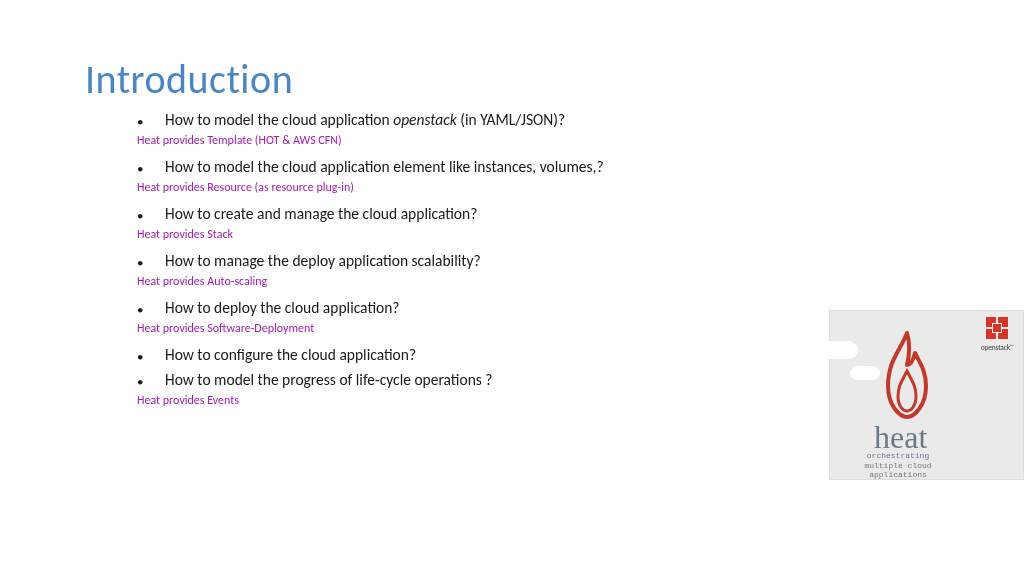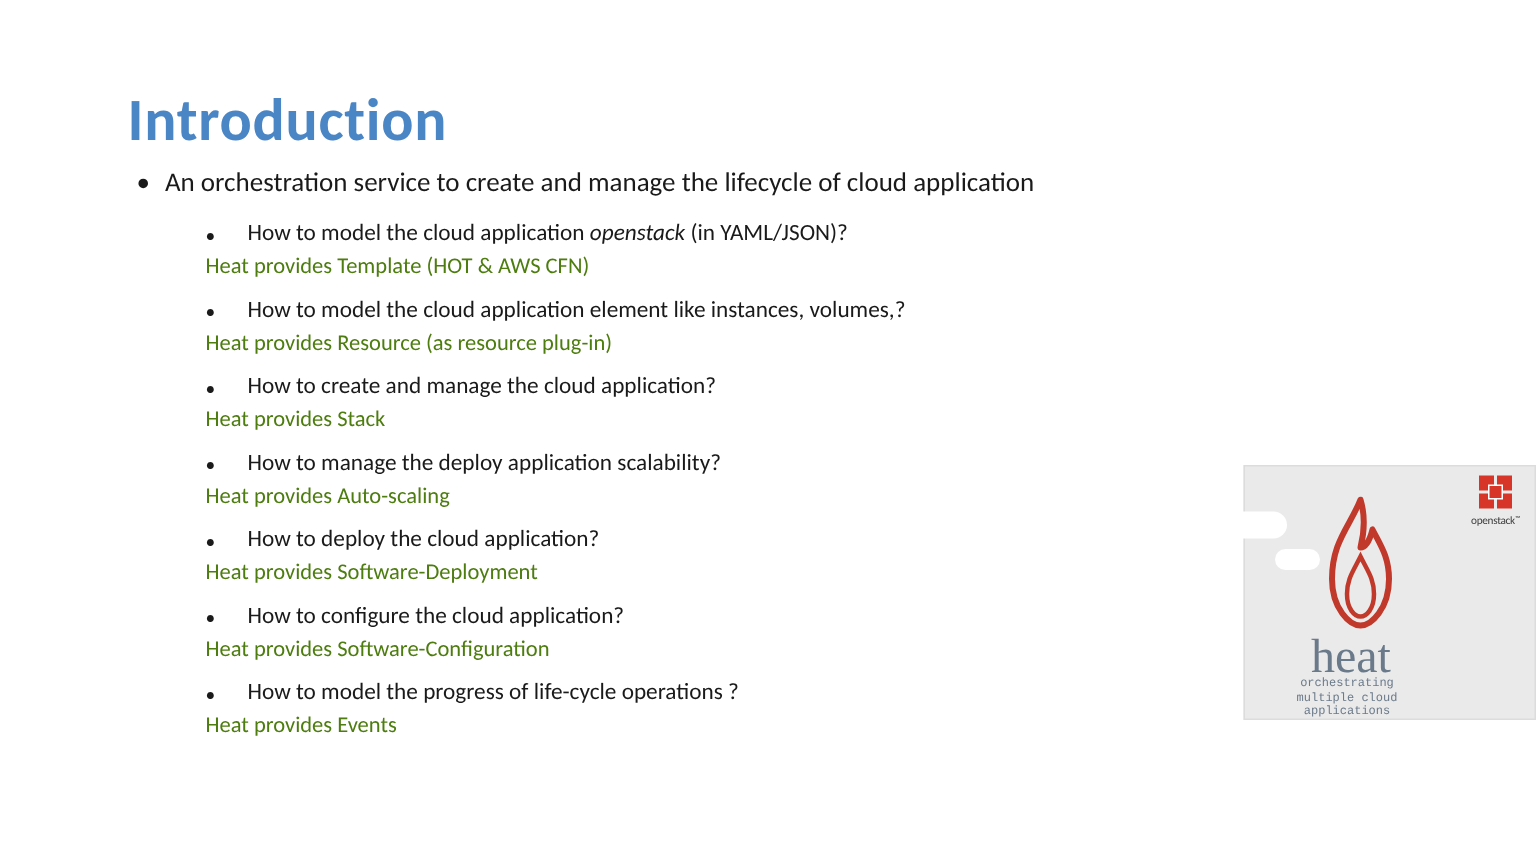--- a/index.html
+++ b/index.html
@@ -9,21 +9,21 @@
     background: #ffffff;
     font-family: "Segoe UI", Calibri, Arial, sans-serif;
     position: relative;
     overflow: hidden;
   }
   .slide {
     padding: 55px 85px 30px 85px;
   }
   .title {
     font-size: 40px;
-    font-weight: 700;
+    font-weight: 400;
     color: #4a86c5;
     margin-bottom: 6px;
     letter-spacing: 0.5px;
   }
   .top-bullet {
     font-size: 18px;
     color: #1a1a1a;
     margin-left: 6px;
     margin-bottom: 14px;
   }
@@ -47,22 +47,22 @@
     display: inline-block;
     width: 28px;
     font-size: 13px;
     line-height: 1;
     position: relative;
     top: 1px;
   }
   .sub-bullet .txt { flex: 1; }
   .sub-bullet em { font-style: italic; }
   .answer {
-    font-size: 15px;
-    color: #4d7c0f;
+    font-size: 12px;
+    color: #a21caf;
     margin-left: 0px;
     margin-top: 0;
     margin-bottom: 10px;
   }
   .logo-box {
     position: absolute;
     right: 0px;
     top: 310px;
     width: 195px;
     height: 170px;
@@ -119,21 +119,20 @@
     color: #404040;
     letter-spacing: -0.2px;
   }
   .tm { font-size: 5px; vertical-align: top; }
 </style>
 </head>
 <body>
 
 <div class="slide">
   <h1 class="title">Introduction</h1>
-  <div class="top-bullet">An orchestration service to create and manage the lifecycle of cloud application</div>
   <div class="content" id="content">
       <div class="sub-bullet">
         <span class="dot">•</span>
         <span class="txt"><span>How to model the cloud application </span><em>openstack</em><span> (in YAML/JSON)?</span></span>
       </div>
       <div class="answer">Heat provides Template (HOT &amp; AWS CFN)</div>
       <div class="sub-bullet">
         <span class="dot">•</span>
         <span class="txt"><span>How to model the cloud application element like instances, volumes,?</span></span>
       </div>
@@ -150,21 +149,20 @@
       <div class="answer">Heat provides Auto-scaling</div>
       <div class="sub-bullet">
         <span class="dot">•</span>
         <span class="txt"><span>How to deploy the cloud application?</span></span>
       </div>
       <div class="answer">Heat provides Software-Deployment</div>
       <div class="sub-bullet">
         <span class="dot">•</span>
         <span class="txt"><span>How to configure the cloud application?</span></span>
       </div>
-      <div class="answer">Heat provides Software-Configuration</div>
       <div class="sub-bullet">
         <span class="dot">•</span>
         <span class="txt"><span>How to model the progress of life-cycle operations ?</span></span>
       </div>
       <div class="answer">Heat provides  Events</div>
     </div>
 </div>
 
 <div class="logo-box">
   <div class="cloud c1"></div>

